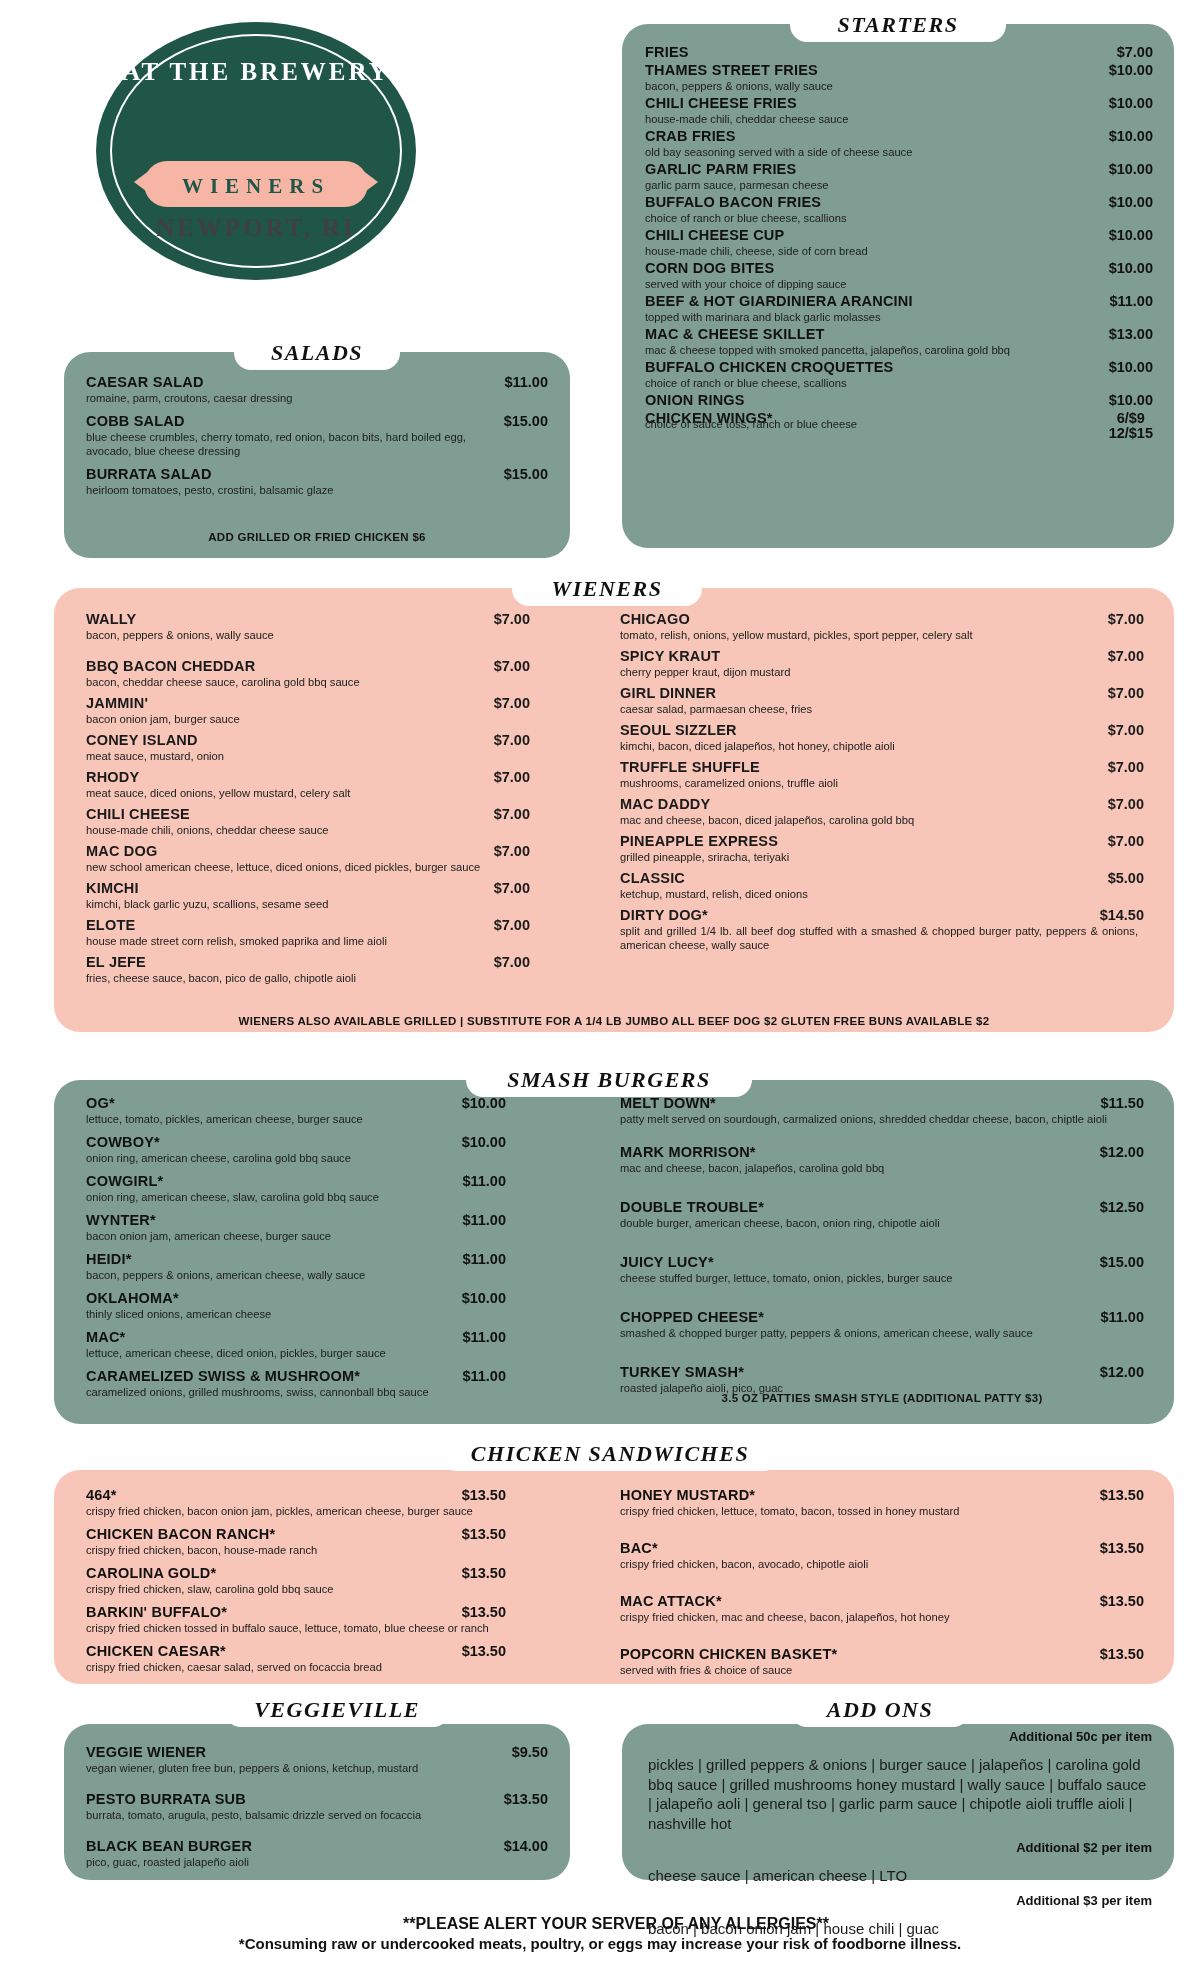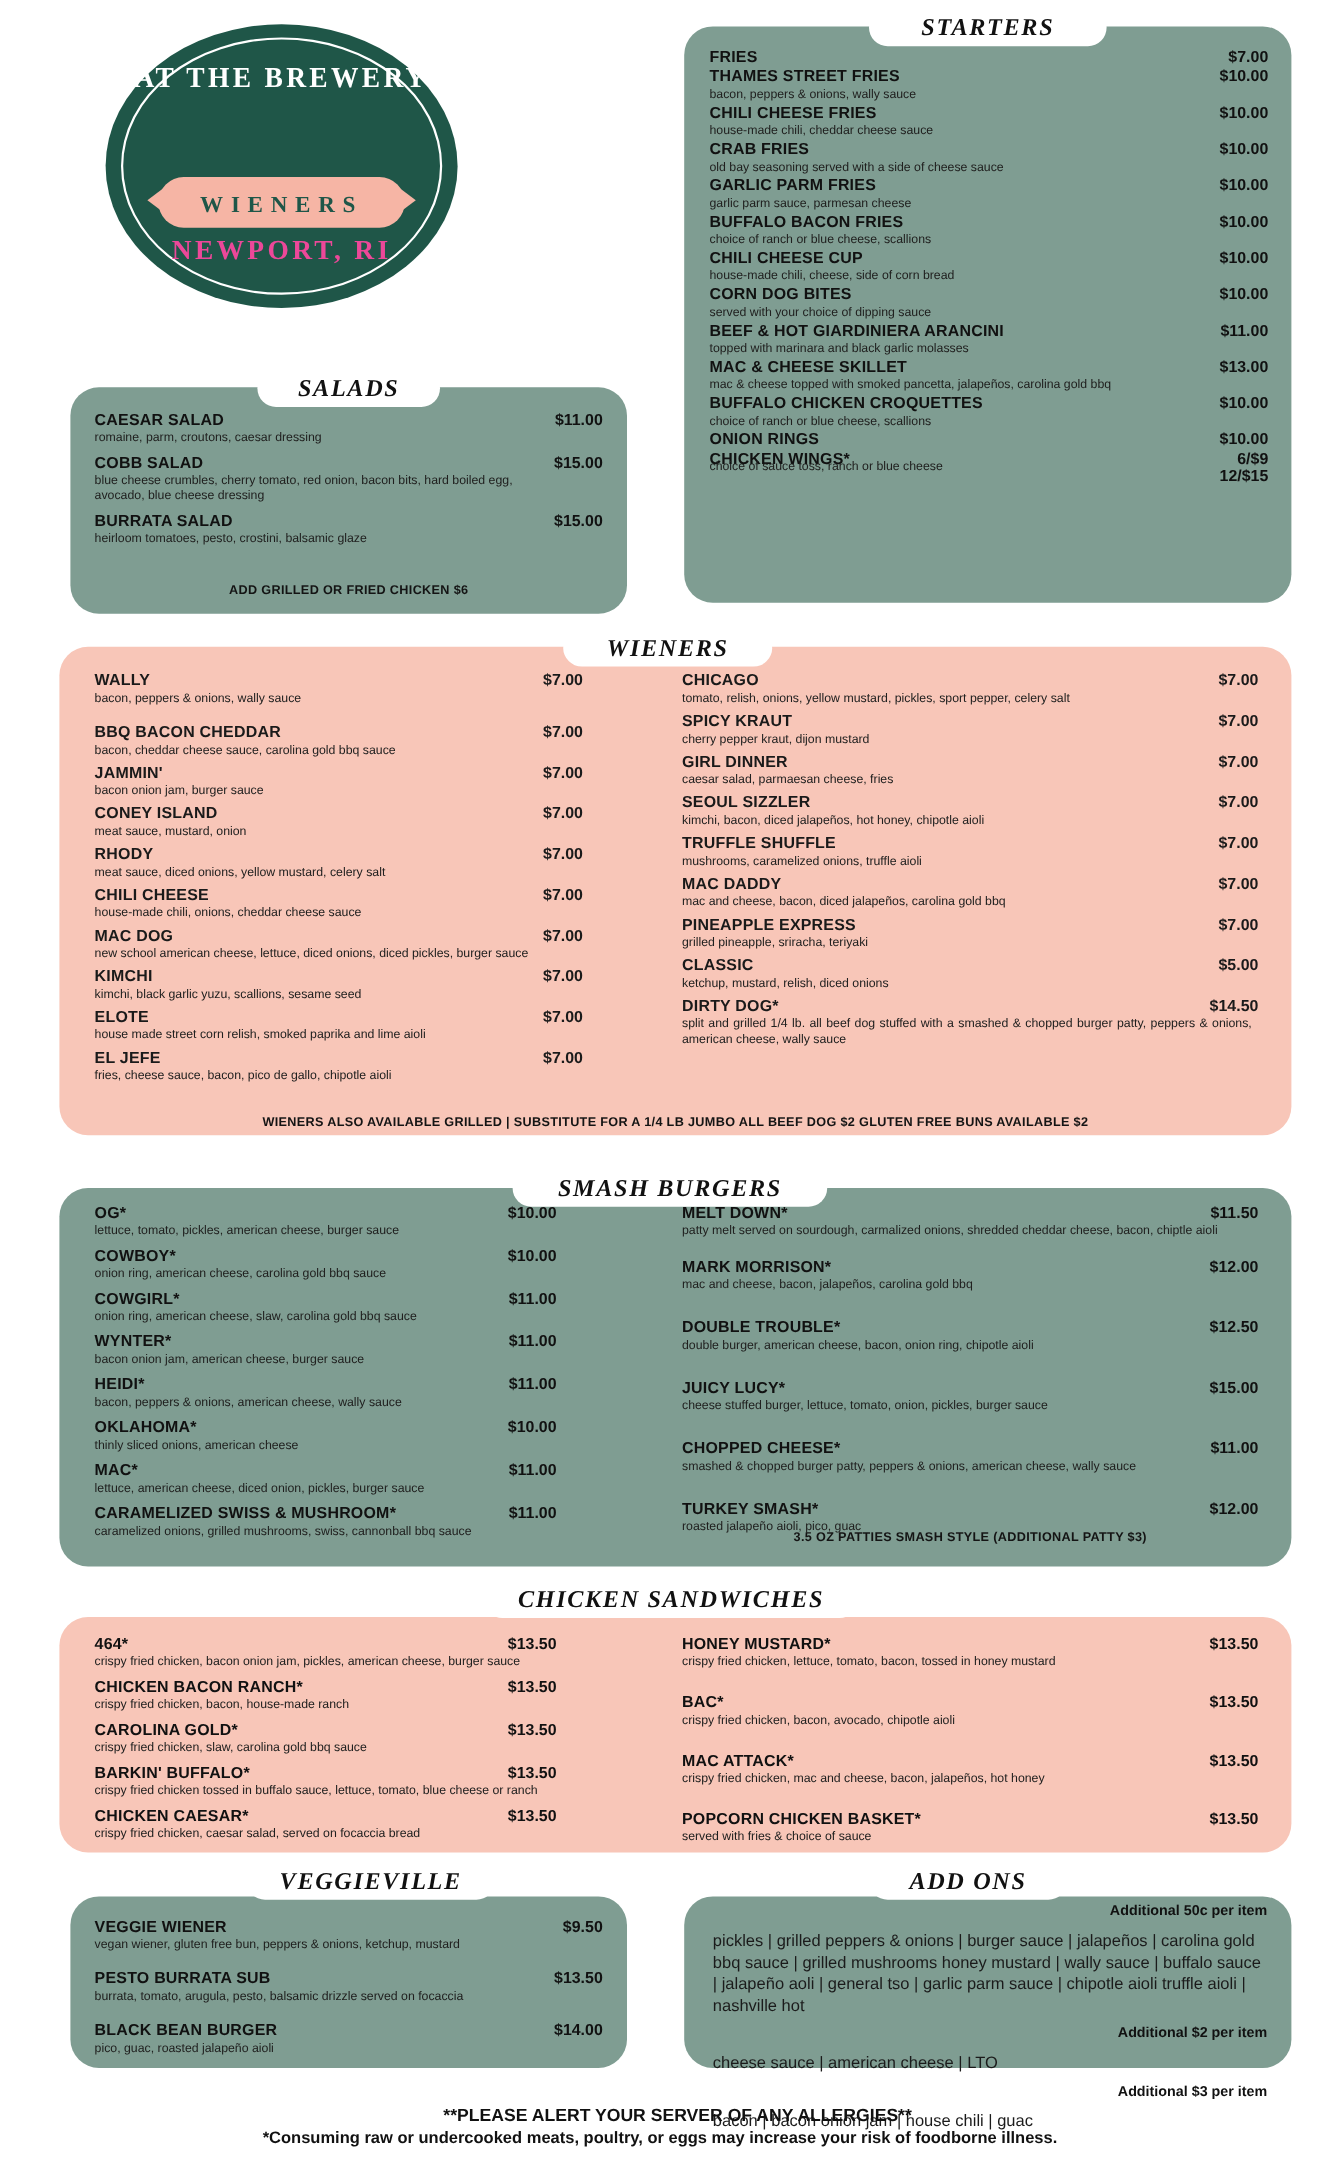--- a/index.html
+++ b/index.html
@@ -91,21 +91,21 @@
     border-top: 12px solid transparent;
     border-bottom: 12px solid transparent;
   }
   .logo-tip-l { left: 38px; border-right: 16px solid #f6b5a5; }
   .logo-tip-r { right: 38px; border-left: 16px solid #f6b5a5; }
   .logo-arc-bot {
     position: absolute;
     left: 0; top: 192px;
     width: 320px;
     text-align: center;
-    color: #ec4899;
+    color: #404040;
     font-family: "Liberation Serif", serif;
     font-weight: bold;
     font-size: 25px;
     letter-spacing: 3px;
   }
 
   
   .panel {
     position: absolute;
     border-radius: 26px;
@@ -146,21 +146,21 @@
     white-space: nowrap;
   }
   .item-price {
     font-weight: bold;
     font-size: 14.5px;
     color: #111111;
     white-space: nowrap;
     padding-left: 10px;
   }
   .item-price.two-line {
-    text-align: right;
+    text-align: center;
     line-height: 1.05;
   }
   .item-desc {
     font-size: 11.2px;
     color: #20201f;
     line-height: 1.25;
     margin-top: 1px;
     padding-right: 6px;
   }
   .pink .item-name, .pink .item-price { color: #1a1a1a; }

